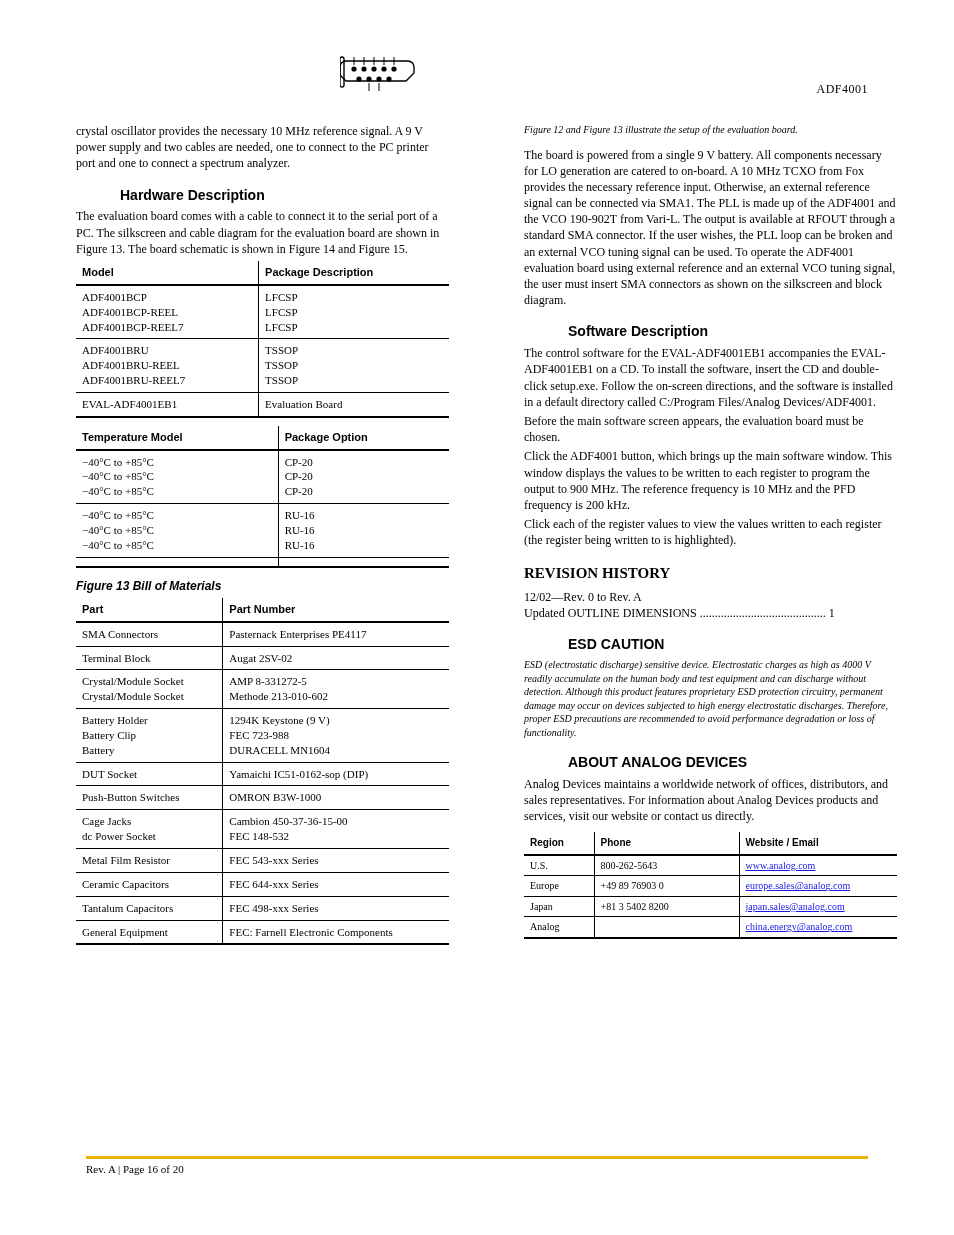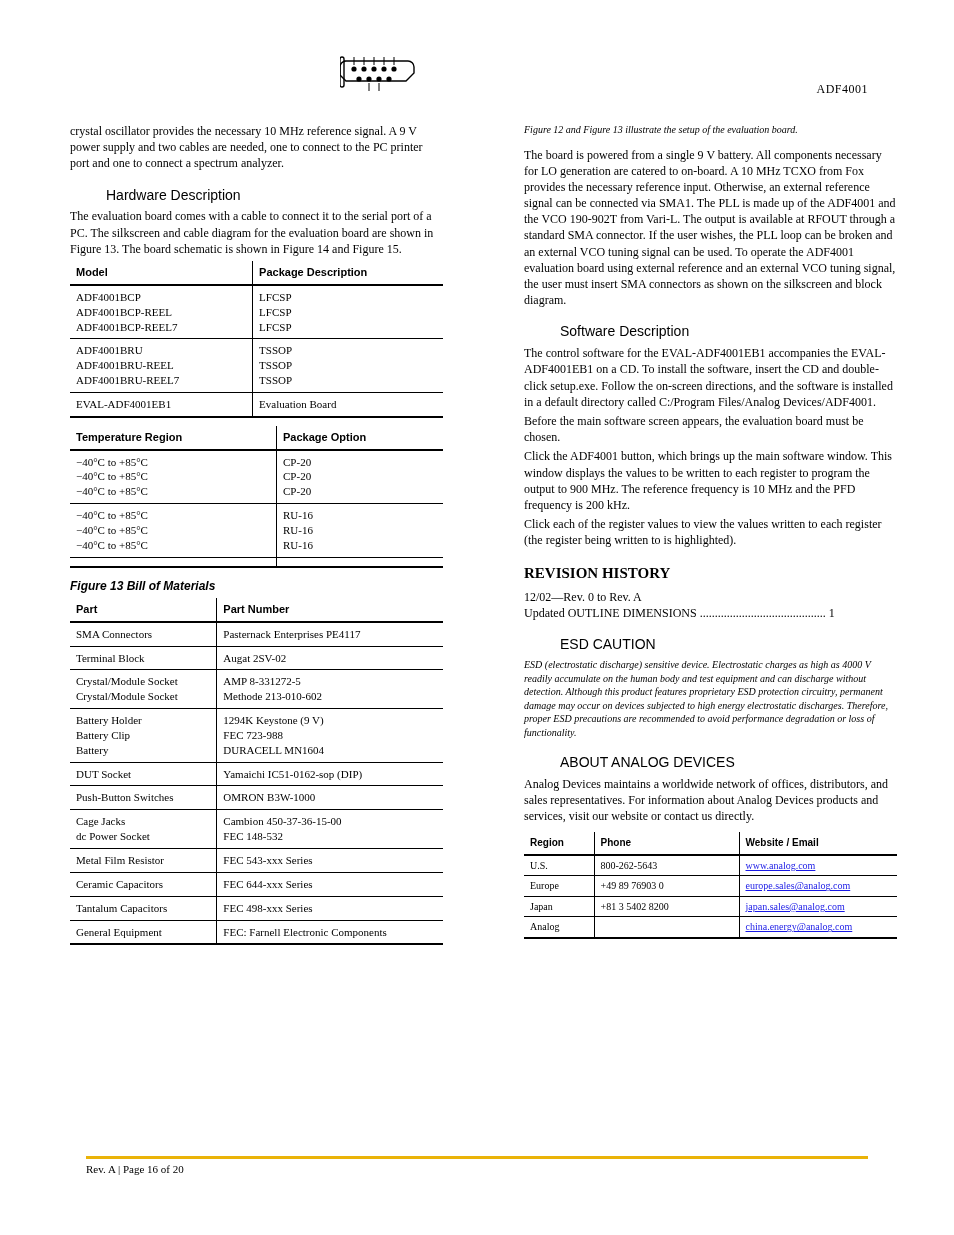--- a/index.html
+++ b/index.html
@@ -33,33 +33,33 @@
     top: 53px; left: 340px;
     width: 78px; height: 52px;
   }
   
   .col {
     position: absolute;
     width: 373px;
     font-size: 12px;
     line-height: 1.35;
   }
-  .col.left  { left: 70px;  top: 120px; }
+  .col.left  { left: 76px;  top: 120px; }
   .col.right { left: 524px; top: 120px; }
   .col h2 {
     font-family: Liberation Serif, serif;
     font-weight: bold;
     font-size: 15px;
     margin: 14px 0 6px 0;
   }
   .col h3 {
     font-family: Arial, Helvetica, sans-serif;
-    font-weight: normal;
+    font-weight: bold;
     font-size: 14px;
-    margin: 14px 0 4px 4px;
+    margin: 14px 0 4px 12px;
     padding-left: 32px;
   }
   .col h4 {
     font-family: Arial, Helvetica, sans-serif;
     font-weight: bold;
     font-size: 12px;
     margin: 10px 0 4px 0;
   }
   .col p { margin: 3px 0; }
   .small { font-size: 10px; font-style: italic; }
@@ -198,21 +198,21 @@
       <tr>
           <td>EVAL-ADF4001EB1</td>
           <td>Evaluation Board</td>
         </tr>
     </tbody>
   </table>
 
   <table class="spec">
     <thead>
         <tr>
-      <th>Temperature Region</th>
+      <th>Temperature Model</th>
       <th>Package Option</th>
     </tr>
       </thead>
     <tbody>
       <tr>
           <td style="white-space:pre-line">−40°C to +85°C
 −40°C to +85°C
 −40°C to +85°C</td>
           <td style="white-space:pre-line">CP-20
 CP-20

